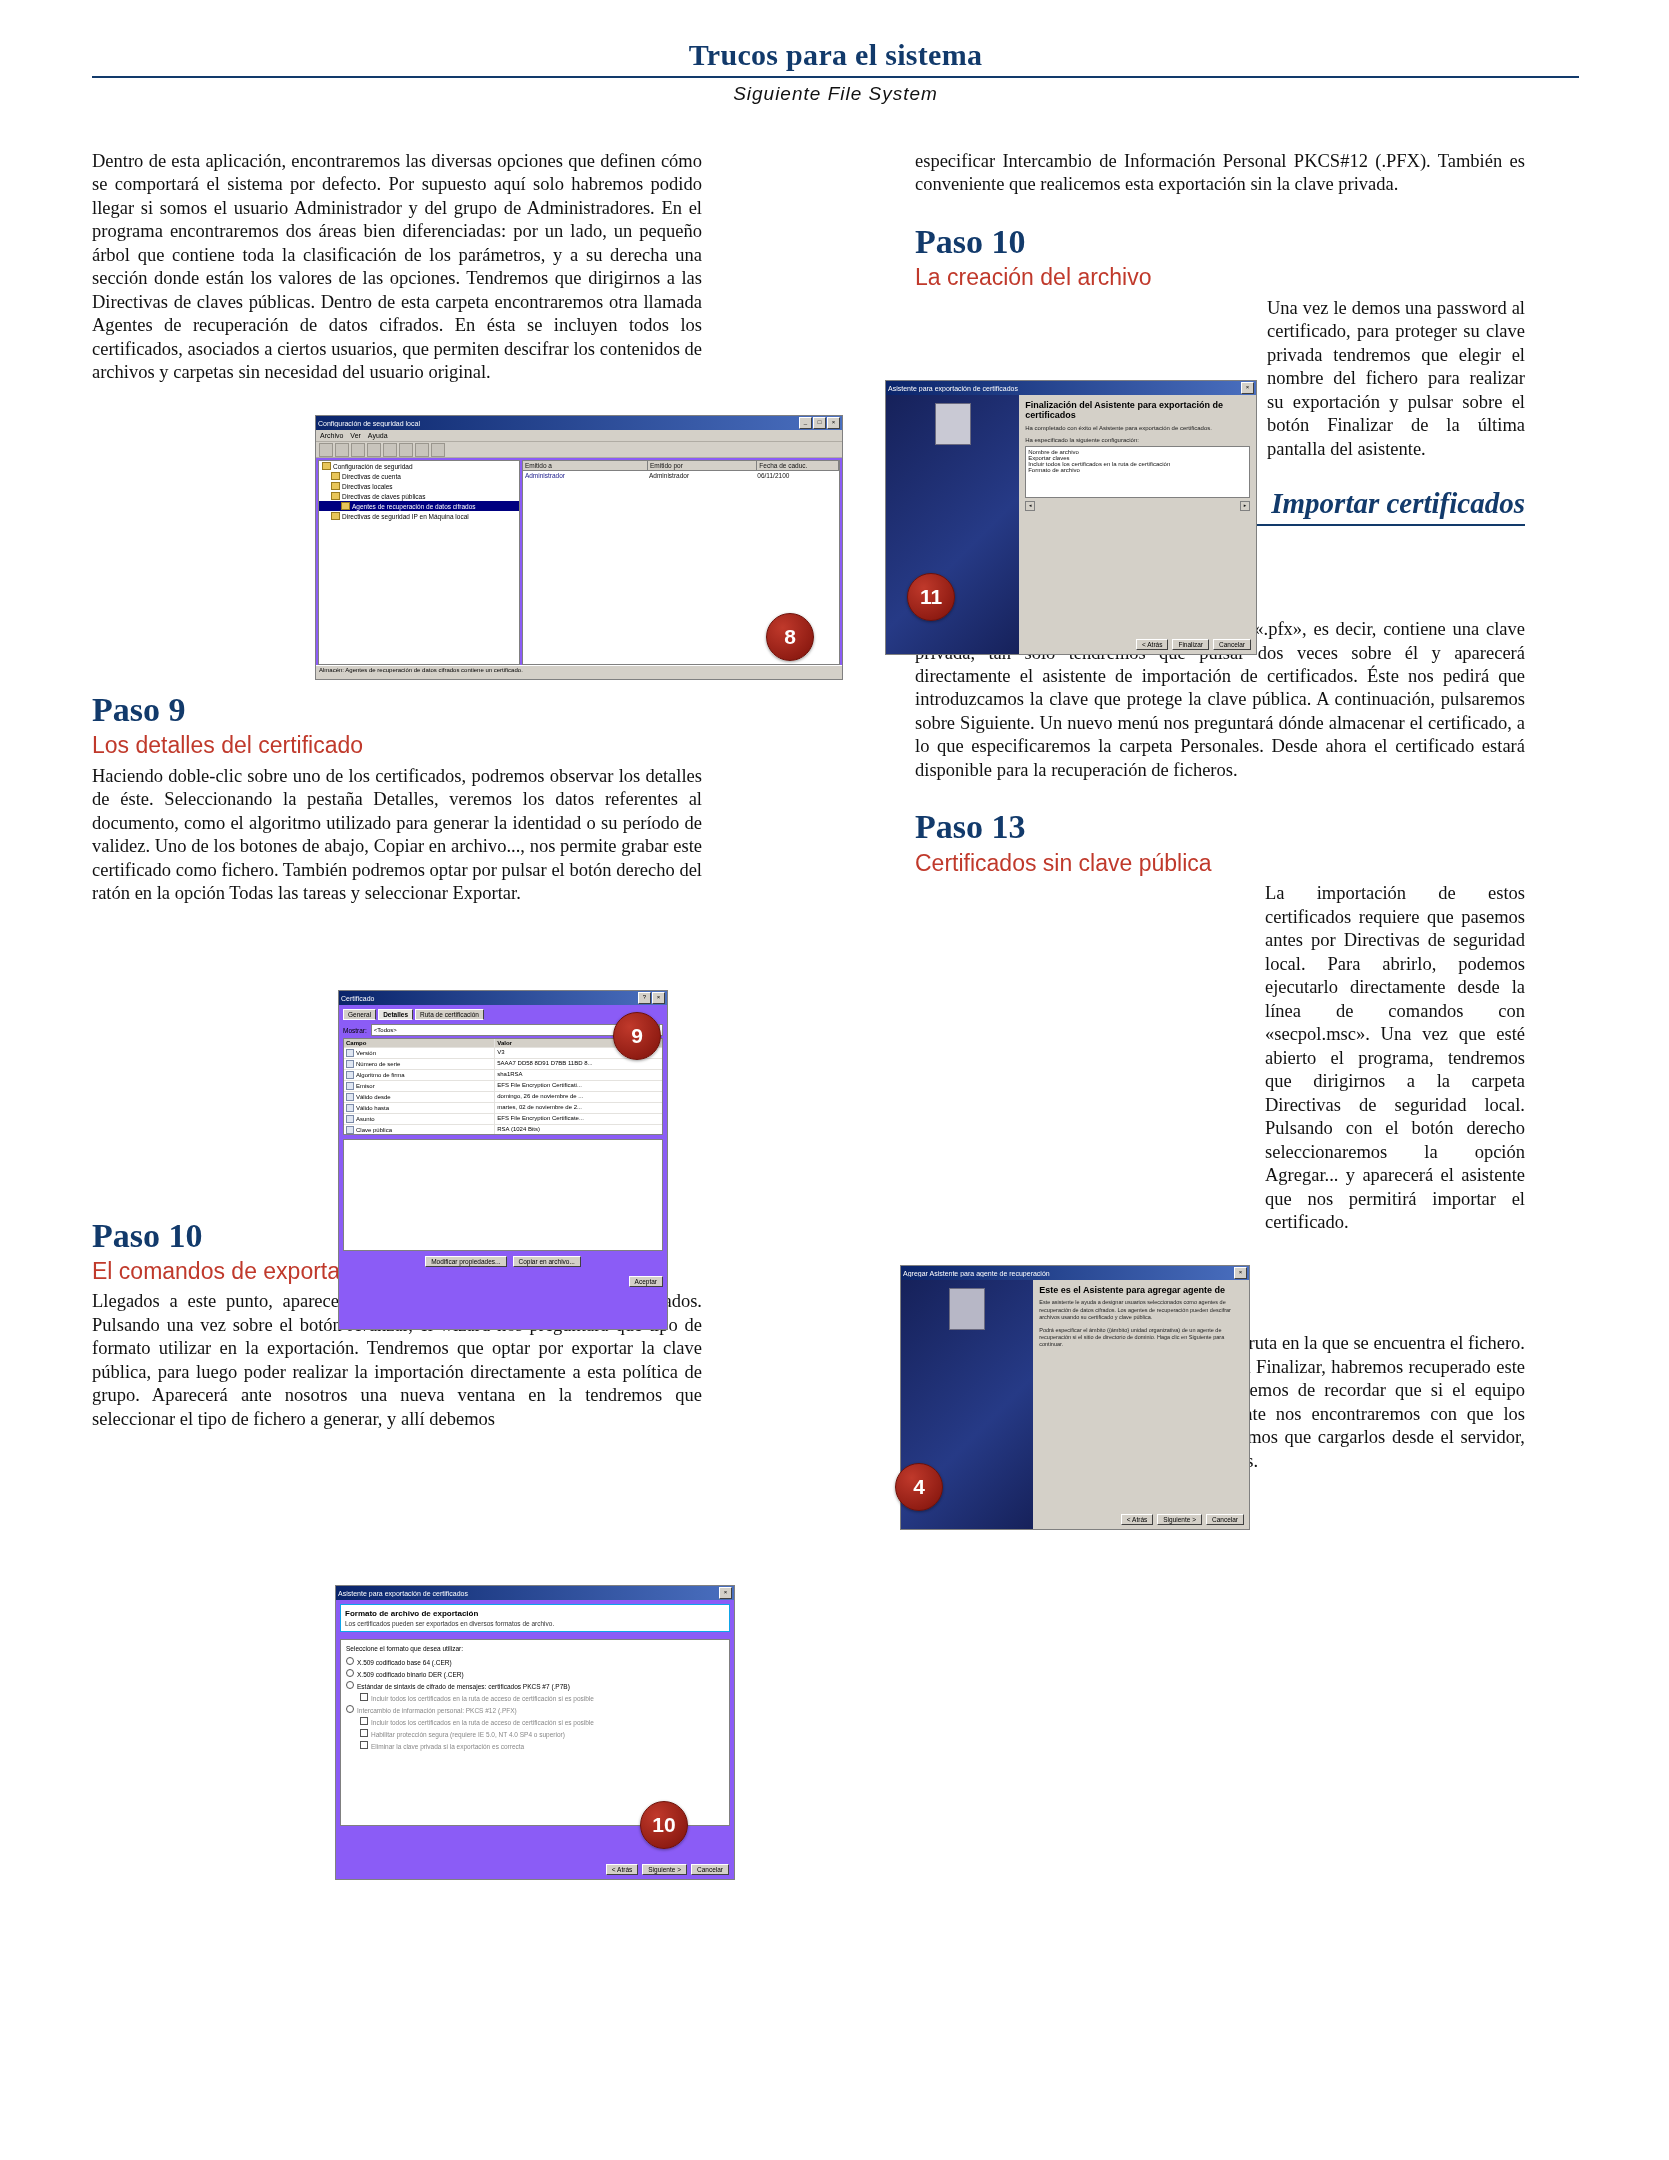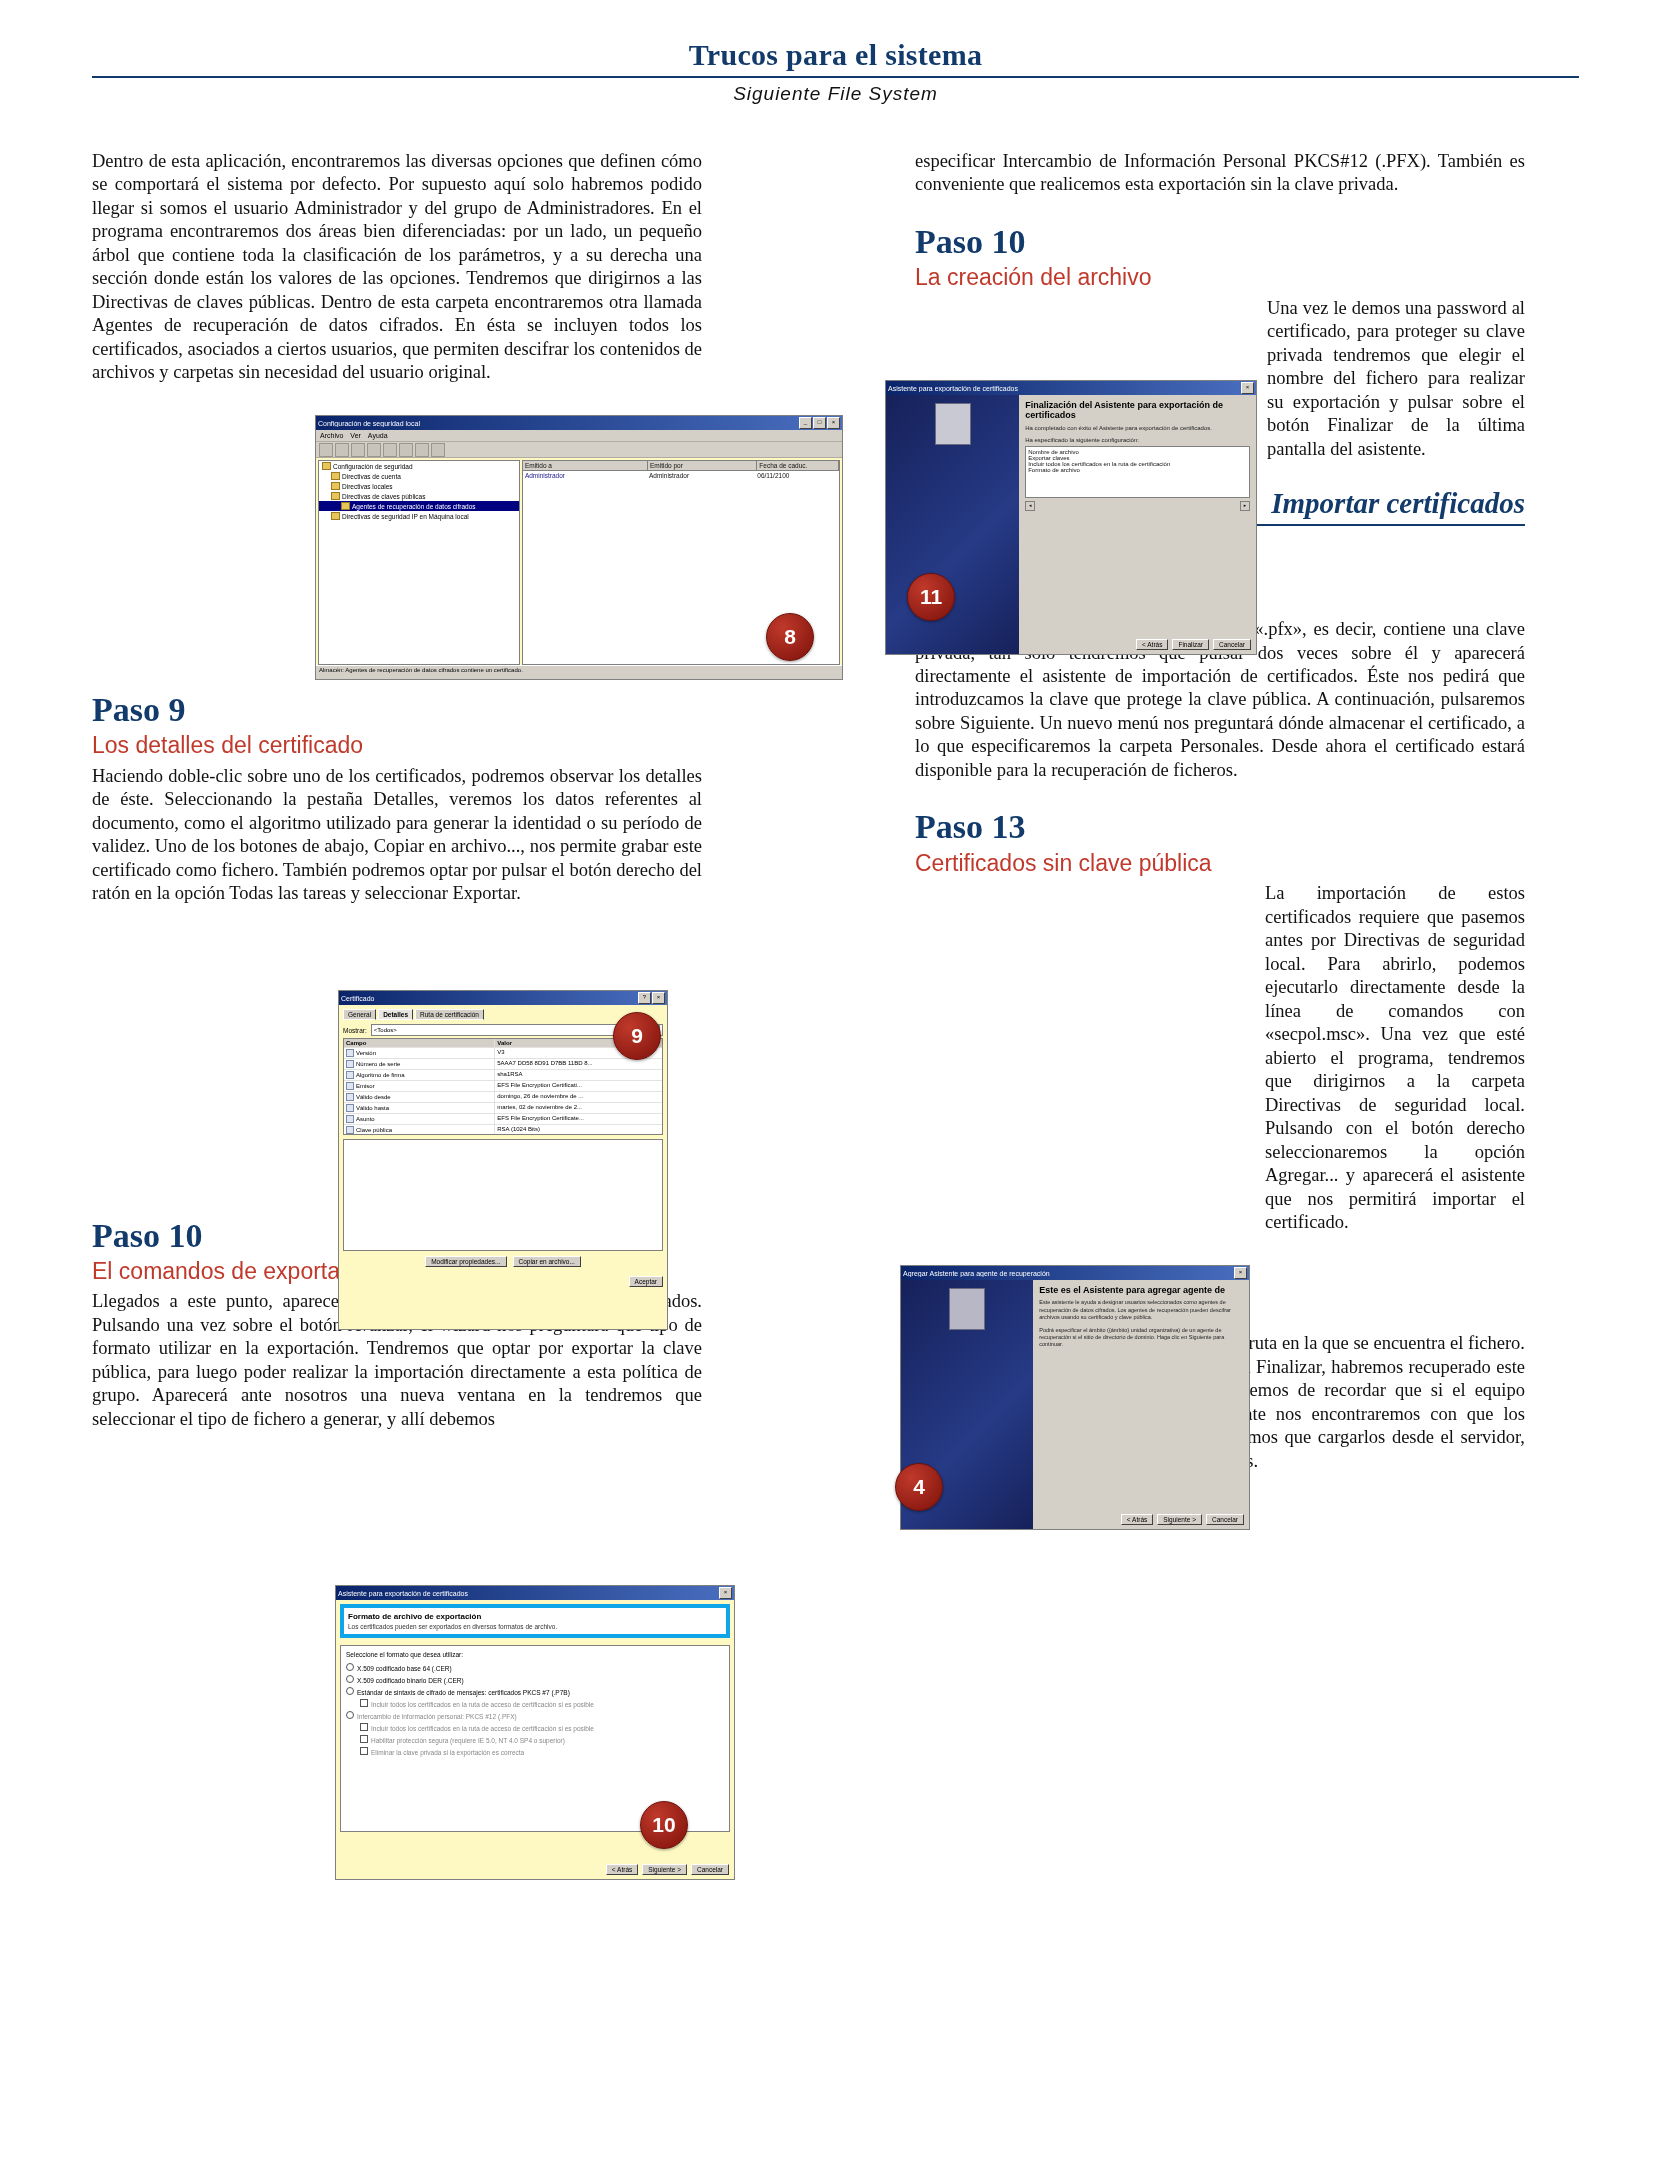--- a/index.html
+++ b/index.html
@@ -93,21 +93,21 @@
   }
   .section-div .r{
     border-top:2px solid #123a6b;
     margin-top:4px;
   }
 
   
   .fig{
     position:absolute;
     border:1px solid #808080;
-    background:#fef9c3;
+    background:#8b5cf6;
     box-sizing:border-box;
     overflow:hidden;
     font-family:"Liberation Sans", sans-serif;
   }
   .titlebar{
     height:14px;
     background:linear-gradient(to right,#0a246a,#4a6fbf);
     color:#fff;
     font-size:7px;
     display:flex;align-items:center;
@@ -416,21 +416,21 @@
   <div class="bullet" style="left:613px;top:1012px;">9</div>
 
   <div class="fig" style="left:335px;top:1585px;width:400px;height:295px;">
     <div class="titlebar">
       <span class="tb-txt">Asistente para exportación de certificados</span>
       <span class="tb-btns">
         <span class="tb-btn">×</span>
       </span>
     </div>
     <div class="dlg-body">
-      <div style="background:#fff;border:4px solid #0ea5e9;padding:4px;">
+      <div style="background:#fff;border:1px solid #0ea5e9;padding:4px;">
         <div style="font-size:8px;font-weight:bold;color:#000">Formato de archivo de exportación</div>
         <div style="font-size:6.5px;color:#333;margin-top:2px">Los certificados pueden ser exportados en diversos formatos de archivo.</div>
       </div>
       <div style="margin-top:7px;background:#fff;border:1px solid #808080;padding:5px;height:175px;">
         <div style="font-size:6.5px;margin-bottom:5px">Seleccione el formato que desea utilizar:</div>
         <div style="font-size:6.5px;margin:3px 0"><span class="radio"></span><span>X.509 codificado base 64 (.CER)</span></div>
         <div style="font-size:6.5px;margin:3px 0"><span class="radio"></span><span>X.509 codificado binario DER (.CER)</span></div>
         <div style="font-size:6.5px;margin:3px 0"><span class="radio"></span><span>Estándar de sintaxis de cifrado de mensajes: certificados PKCS #7 (.P7B)</span></div>
         <div style="font-size:6.5px;margin:3px 0 3px 14px;color:#888"><span class="chk"></span><span>Incluir todos los certificados en la ruta de acceso de certificación si es posible</span></div>
         <div style="font-size:6.5px;margin:3px 0;color:#888"><span class="radio"></span><span>Intercambio de información personal: PKCS #12 (.PFX)</span></div>

